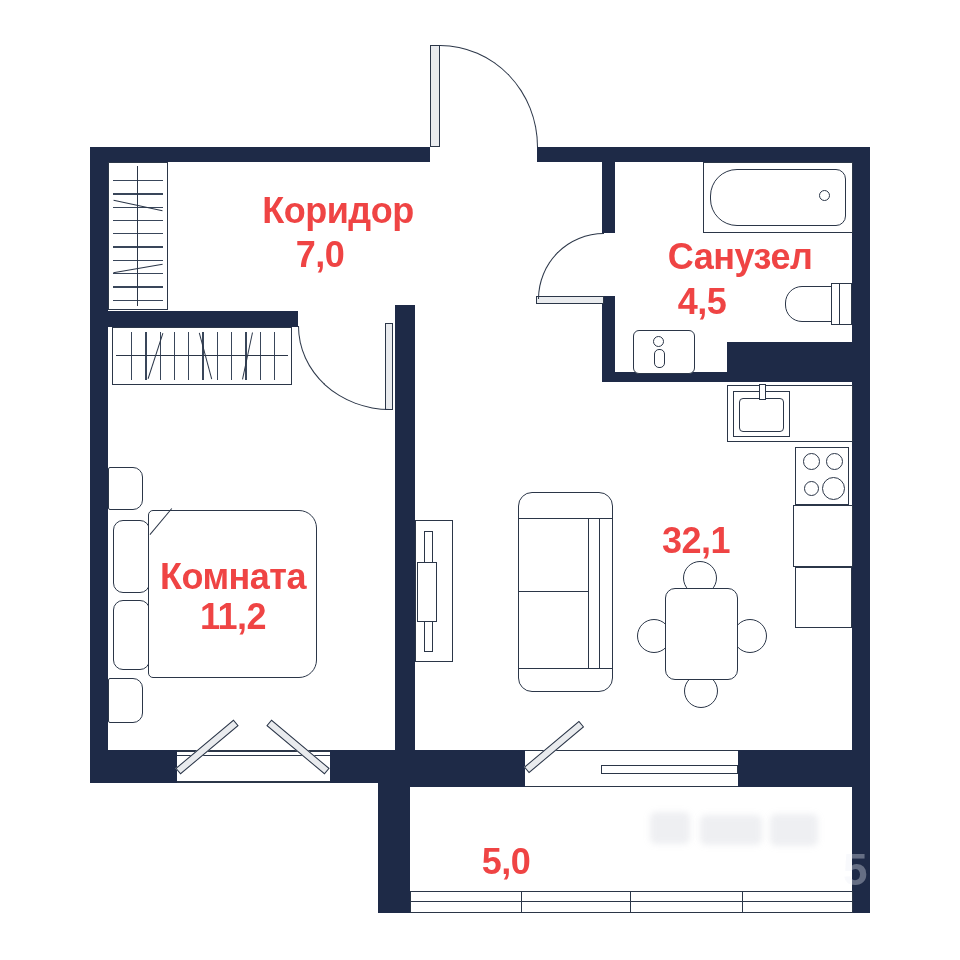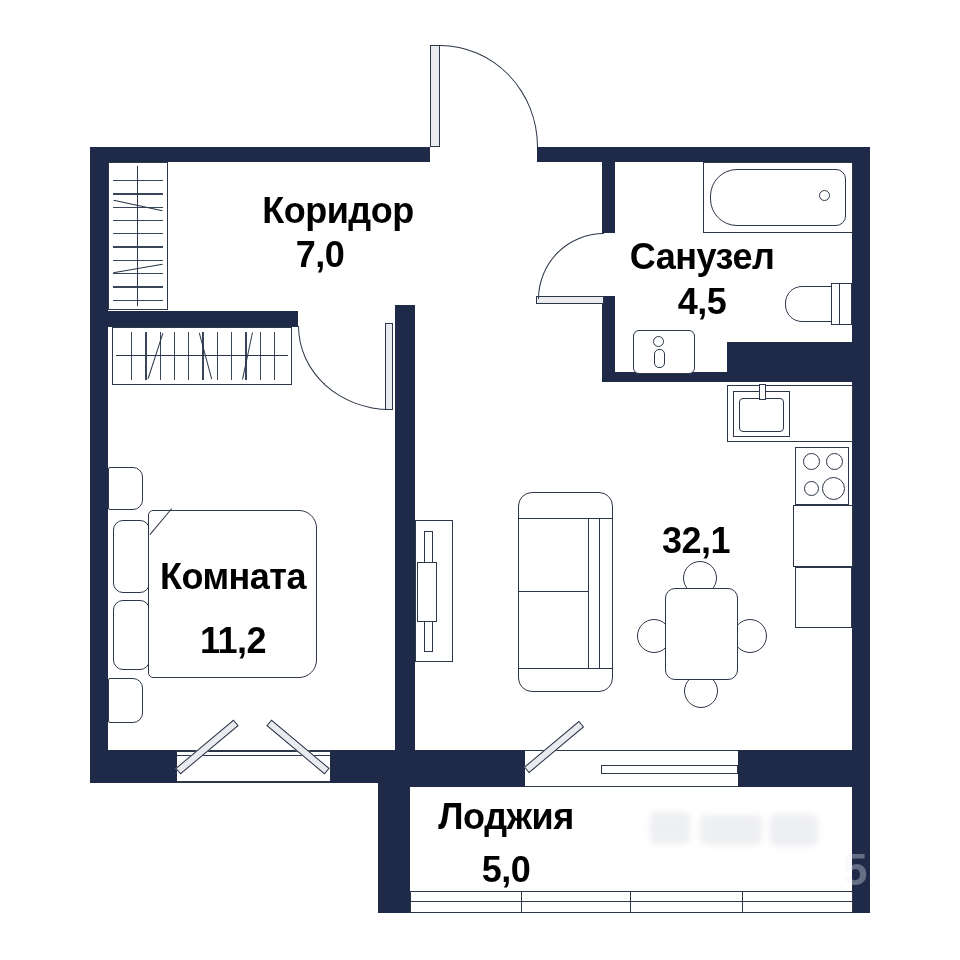--- a/index.html
+++ b/index.html
@@ -7,21 +7,21 @@
          font-family:"Liberation Sans", sans-serif;}
   .w{position:absolute;background:#1e2a47;}
   .f{position:absolute;background:#ffffff;border:1.6px solid #2b3648;box-sizing:border-box;}
   .thin{border-width:1.3px;}
   .ln{position:absolute;background:#2b3648;}
   .hatch-v{position:absolute;background:repeating-linear-gradient(to bottom,transparent 0,transparent 12px,#39465a 12px,#39465a 13.3px);}
   .hatch-h{position:absolute;background:repeating-linear-gradient(to right,transparent 0,transparent 13px,#39465a 13px,#39465a 14.3px);}
   .arc{position:absolute;background:transparent;box-sizing:border-box;}
   .slat{position:absolute;background:#e9ebee;border:1.5px solid #2b3648;box-sizing:border-box;}
   .circle{border-radius:50%;}
-  .lbl{position:absolute;transform:translateX(-50%);color:#000000;font-weight:bold;
+  .lbl{position:absolute;transform:translateX(-50%);color:#ef4444;font-weight:bold;
        font-size:36px;line-height:1;letter-spacing:-0.5px;white-space:nowrap;}
   .wm{position:absolute;background:rgba(150,158,172,0.16);filter:blur(3px);border-radius:6px;}
   .wm-digit{position:absolute;color:rgba(235,238,245,0.35);font-weight:bold;font-size:44px;line-height:1;}
 </style>
 </head>
 <body>
 
 <div class="stage">
 
   <div class="w" style="left:90px;top:147px;width:340px;height:15px;"></div>
@@ -123,29 +123,28 @@
   <div class="f thin" style="left:112px;top:327px;width:180px;height:58px;"></div>
   <div class="hatch-h" style="left:118px;top:332px;width:168px;height:48px;"></div>
   <div class="ln" style="left:116px;top:355px;width:172px;height:1.3px;"></div>
   <div class="ln" style="left:155px;top:332px;width:1.3px;height:48px;transform:rotate(18deg);"></div>
   <div class="ln" style="left:205px;top:332px;width:1.3px;height:48px;transform:rotate(-15deg);"></div>
   <div class="ln" style="left:247px;top:332px;width:1.3px;height:48px;transform:rotate(12deg);"></div>
 
   <div class="lbl" style="left:338px;top:193px;">Коридор</div>
   <div class="lbl" style="left:320px;top:237px;">7,0</div>
 
-  <div class="lbl" style="left:702px;top:239px;">Санузел</div>
+  <div class="lbl" style="left:740px;top:239px;">Санузел</div>
   <div class="lbl" style="left:702px;top:284px;">4,5</div>
 
   <div class="lbl" style="left:696px;top:523px;">32,1</div>
 
   <div class="lbl" style="left:233px;top:559px;">Комната</div>
-  <div class="lbl" style="left:233px;top:599px;margin-top:24px;">11,2</div>
+  <div class="lbl" style="left:233px;top:599px;">11,2</div>
 
-  <div class="lbl" style="left:506px;top:799px;">Лоджия</div>
-  <div class="lbl" style="left:506px;top:844px;margin-top:8px;">5,0</div>
+  <div class="lbl" style="left:506px;top:844px;">5,0</div>
 
   <div class="wm" style="left:650px;top:812px;width:40px;height:32px;"></div>
   <div class="wm" style="left:700px;top:815px;width:62px;height:30px;"></div>
   <div class="wm" style="left:770px;top:814px;width:48px;height:32px;"></div>
   <div class="wm-digit" style="left:843px;top:848px;">5</div>
 
 </div>
 
 </body></html>

